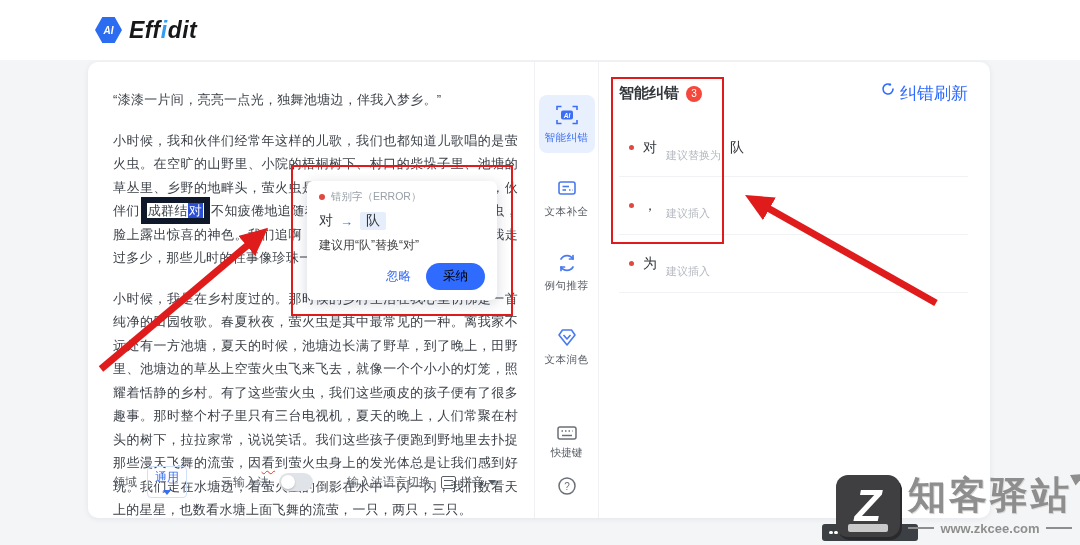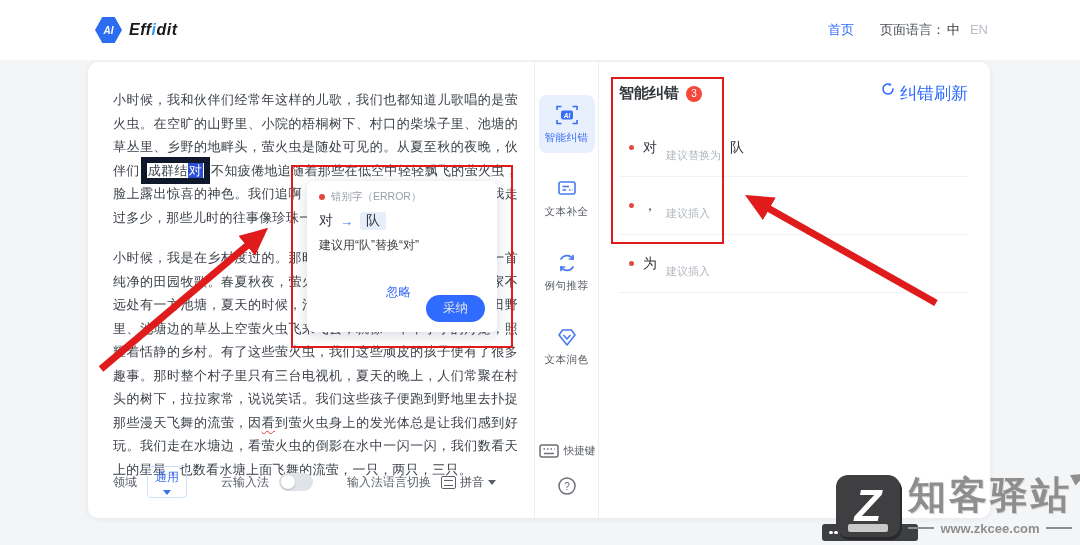--- a/index.html
+++ b/index.html
@@ -4,21 +4,21 @@
 <style>
   * { margin:0; padding:0; box-sizing:border-box; }
   html,body { width:1080px; height:545px; overflow:hidden; }
   body { font-family:"Liberation Sans","DejaVu Sans",sans-serif; background:#f4f5f7; position:relative; }
 
   
   .topbar { position:absolute; left:0; top:0; width:1080px; height:60px; background:#fff; display:flex; align-items:center; justify-content:space-between; padding:0 92px 0 95px; z-index:2; }
   .brand { display:flex; align-items:center; gap:7px; }
   .hex { width:27px; height:26px; background:#2b6cf0; clip-path:polygon(27% 0,73% 0,100% 50%,73% 100%,27% 100%,0 50%); display:flex; align-items:center; justify-content:center; color:#fff; font-size:10px; font-weight:bold; font-style:italic; position:relative; }
   .hex-accent { position:absolute; right:-3px; bottom:-2px; width:9px; height:6px; background:#35c3f3; clip-path:polygon(0 100%,100% 0,100% 100%); }
-  .brand-text { font-size:16px; font-weight:800; font-style:italic; color:#17181a; letter-spacing:.5px; }
+  .brand-text { font-size:23px; font-weight:800; font-style:italic; color:#17181a; letter-spacing:.5px; }
   .brand-text .i-dot { color:#2f9df4; }
   .top-right { display:flex; align-items:center; gap:26px; font-size:13px; }
   .nav-home { color:#2f6bff; cursor:pointer; }
   .lang { color:#4a4f55; }
   .lang .zh { color:#33373c; margin-left:2px; }
   .lang .en { color:#b9bec5; margin-left:10px; }
 
   
   .card { position:absolute; left:88px; top:62px; width:902px; height:456px; background:#fff; border-radius:10px; box-shadow:0 1px 6px rgba(20,30,60,.07); display:flex; z-index:1; }
 
@@ -41,21 +41,21 @@
   .kbd-icon::before { content:""; position:absolute; left:2px; right:2px; bottom:2px; border-top:1.4px solid #5a6069; }
   .ime-value { display:inline-flex; align-items:center; gap:4px; color:#4a4f55; cursor:pointer; }
 
   
   .tools { width:64px; height:100%; display:flex; flex-direction:column; align-items:center; padding-top:33px; border-right:1px solid #eef0f3; position:relative; }
   .tool-item { width:56px; height:58px; border-radius:8px; display:flex; flex-direction:column; align-items:center; justify-content:center; gap:5px; margin-bottom:16px; cursor:pointer; color:#4a7af0; }
   .tool-item .t-label { font-size:10.5px; color:#555a61; letter-spacing:.5px; }
   .tool-item.active { background:#e9f0fd; }
   .tool-item.active .t-label { color:#3b6df6; }
   .tools-bottom { position:absolute; bottom:22px; display:flex; flex-direction:column; align-items:center; gap:16px; }
-  .mini-item { display:flex; flex-direction:row; align-items:center; gap:4px; color:#6b7077; cursor:pointer; }
+  .mini-item { display:flex; flex-direction:column; align-items:center; gap:4px; color:#6b7077; cursor:pointer; }
   .mini-item .t-label { font-size:10.5px; color:#555a61; }
 
   
   .panel { flex:1; height:100%; padding:20px 22px 0 20px; position:relative; }
   .panel-head { display:flex; align-items:center; justify-content:space-between; margin-bottom:14px; }
   .panel-title-wrap { display:flex; align-items:center; gap:7px; }
   .panel-title { font-size:15px; font-weight:bold; color:#33373c; }
   .badge { min-width:16px; height:16px; border-radius:8px; background:#f5483b; color:#fff; font-size:10px; display:flex; align-items:center; justify-content:center; padding:0 4px; }
   .refresh { display:flex; gap:5px; color:#2f6bff; font-size:17px; cursor:pointer; }
   .err-row { display:flex; align-items:center; gap:9px; padding:13px 4px 13px 10px; border-bottom:1px solid #f1f2f5; cursor:pointer; background:#fff; }
@@ -68,21 +68,21 @@
   .popup-annot { position:absolute; left:291px; top:165px; border:2.5px solid #e01b1b; padding:14px; z-index:20; }
   .popup { width:190px; background:#fff; border-radius:6px; box-shadow:0 3px 14px rgba(30,40,70,.18); padding:9px 12px 10px; }
   .pop-type { display:flex; align-items:center; gap:6px; font-size:10.5px; color:#9aa0a8; }
   .pop-dot { width:6px; height:6px; border-radius:50%; background:#e0493f; }
   .pop-chars { display:flex; align-items:center; gap:7px; margin:8px 0 7px; font-size:14px; color:#33373c; }
   .pop-arrow { color:#3b6df6; font-size:13px; }
   .pop-to { background:#e6eefc; padding:0 6px; border-radius:2px; }
   .pop-sugg { font-size:12px; color:#404040; margin-bottom:9px; }
   .pop-btns { display:flex; align-items:center; justify-content:flex-end; gap:15px; }
   .btn-ignore { color:#3b6df6; font-size:12.5px; cursor:pointer; }
-  .btn-accept { background:#2f6bff; color:#e5e5e5; font-size:12.5px; padding:5px 17px; border-radius:15px; border:none; cursor:pointer;margin-top:32px; }
+  .btn-accept { background:#2f6bff; color:#000000; font-size:12.5px; padding:5px 17px; border-radius:15px; border:none; cursor:pointer; }
 
   
   .annot-panel-box { position:absolute; left:611px; top:77px; width:113px; height:167px; border:2.5px solid #e01b1b; z-index:25; pointer-events:none; }
   .arrows { position:absolute; left:0; top:0; width:1080px; height:545px; z-index:26; pointer-events:none; }
 
   
   .watermark { position:absolute; right:8px; bottom:8px; z-index:40; display:flex; align-items:flex-start; gap:8px; }
   .wm-logo { width:64px; height:62px; background:#3f3f41; border-radius:12px; box-shadow:2px 3px 0 #2a2a2c; display:flex; align-items:center; justify-content:center; position:relative; }
   .wm-z { color:#fff; font-size:44px; font-weight:900; font-style:italic; line-height:1; }
   .wm-base { position:absolute; bottom:5px; left:12px; width:40px; height:8px; background:#c9c9c9; border-radius:2px; }
@@ -98,32 +98,27 @@
   .paw i { width:3.5px; height:3.5px; background:#fff; border-radius:50%; display:block; }
 </style>
 </head>
 <body>
 
 <div class="topbar">
   <div class="brand">
     <span class="hex">AI<span class="hex-accent"></span></span>
     <span class="brand-text"><span>Eff</span><span class="i-dot">i</span><span>dit</span></span>
   </div>
-  <div class="top-right">
-    <span class="nav-home">首页</span>
-    <span class="lang">
-      <span>页面语言：</span><span class="zh">中</span><span class="en">EN</span>
-    </span>
-  </div>
 </div>
 
 <div class="card">
 
   <div class="editor">
     <div class="doc">
+      <p><span>“漆漆一片间，亮亮一点光，独舞池塘边，伴我入梦乡。”</span></p>
       <p><span>小时候，我和伙伴们经常年这样的儿歌，我们也都知道儿歌唱的是萤火虫。在空旷的山野里、小院的梧桐树下、村口的柴垛子里、池塘的草丛里、乡野的地畔头，萤火虫是随处可见的。从夏至秋的夜晚，伙伴们</span><span class="err-box"><span>成群结</span><span class="err-char">对</span></span><span>不知疲倦地追随着那些在低空中轻轻飘飞的萤火虫，脸上露出惊喜的神色。我们追啊，赶啊，曾经那样的夜晚不知陪我走过多少，那些儿时的往事像珍珠一样，串接在记忆的深处。</span></p>
       <p><span>小时候，我是在乡村度过的。那时候的乡村生活在我心里仿佛是一首纯净的田园牧歌。春夏秋夜，萤火虫是其中最常见的一种。离我家不远处有一方池塘，夏天的时候，池塘边长满了野草，到了晚上，田野里、池塘边的草丛上空萤火虫飞来飞去，就像一个个小小的灯笼，照耀着恬静的乡村。有了这些萤火虫，我们这些顽皮的孩子便有了很多趣事。那时整个村子里只有三台电视机，夏天的晚上，人们常聚在村头的树下，拉拉家常，说说笑话。我们这些孩子便跑到野地里去扑捉那些漫天飞舞的流萤，因</span><span class="squiggle">看</span><span>到萤火虫身上的发光体总是让我们感到好玩。我们走在水塘边，看萤火虫的倒影在水中一闪一闪，我们数看天上的星星，也数看水塘上面飞舞的流萤，一只，两只，三只。</span></p>
     </div>
 
     <div class="editor-toolbar">
       <span>领域</span>
       <span class="domain-chip">
           <span>通用</span>
           <span class="caret-down"></span>
         </span>

